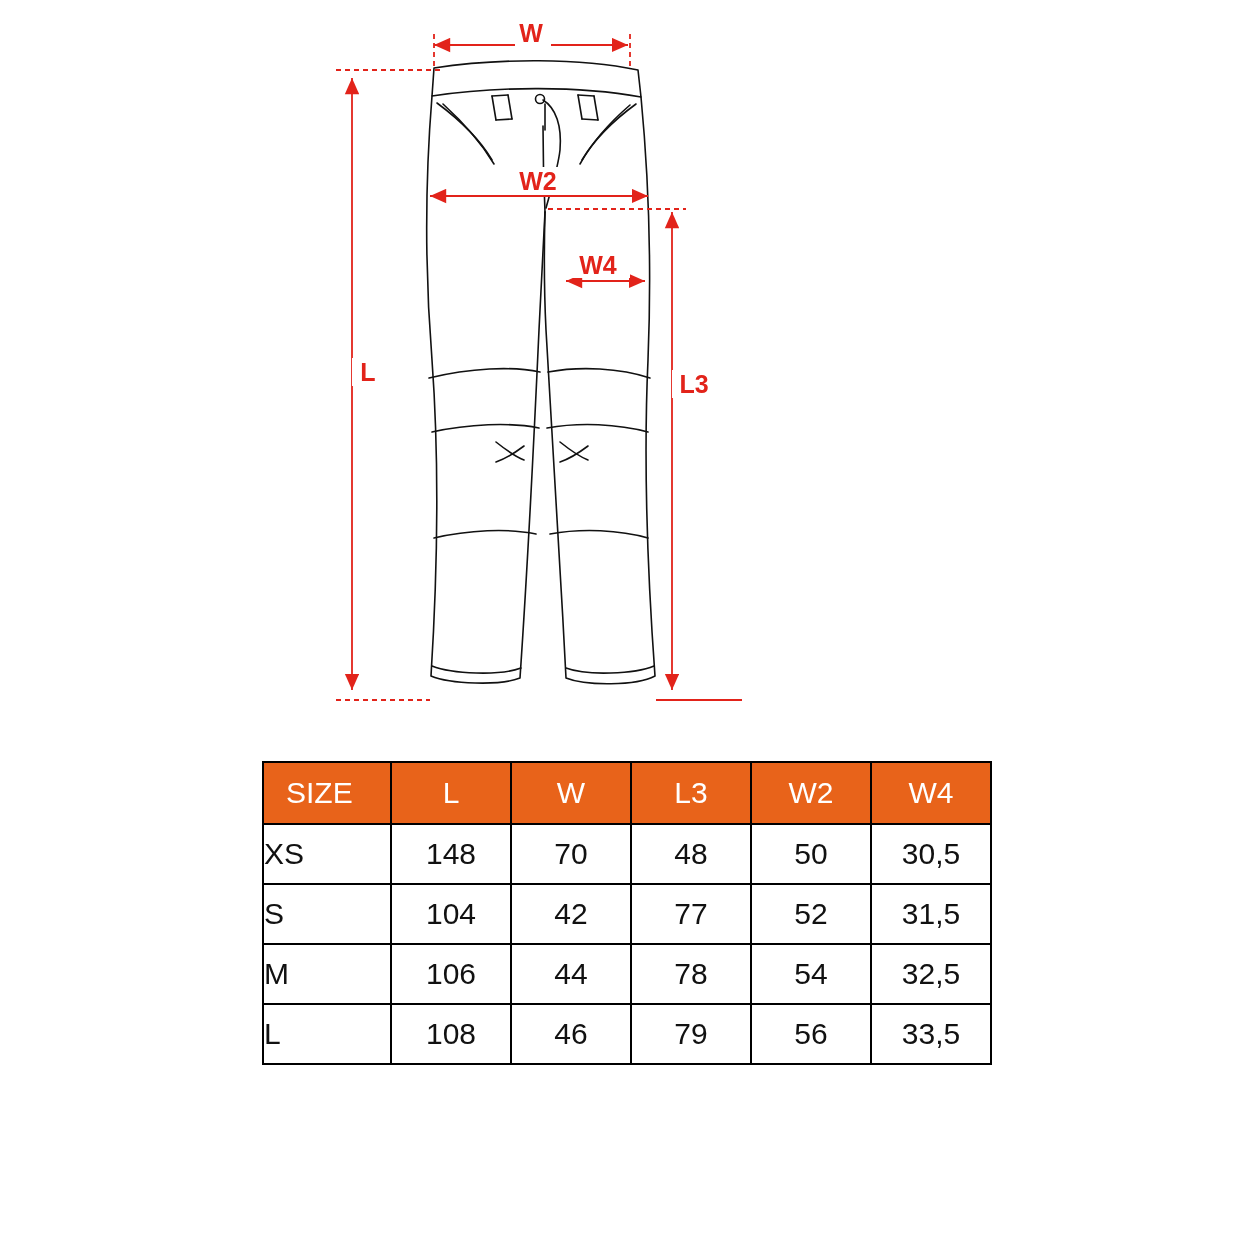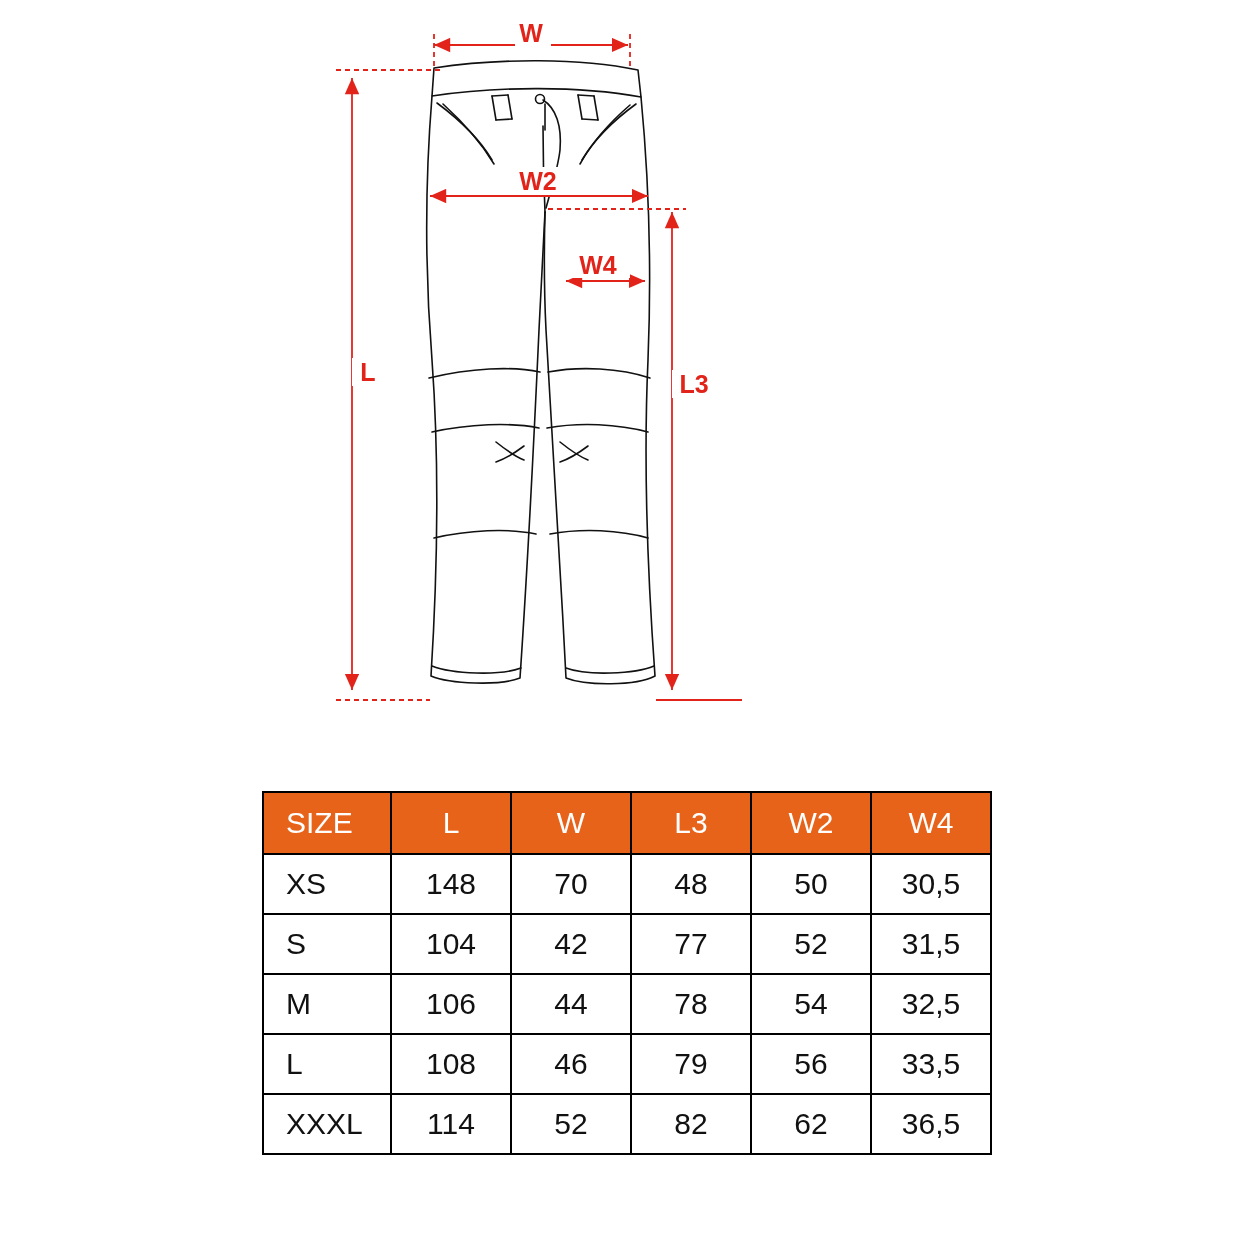--- a/index.html
+++ b/index.html
@@ -26,21 +26,21 @@
   }
   .dim-label {
     fill: #e2231a;
     font-family: "Liberation Sans", sans-serif;
     font-size: 25px;
     font-weight: bold;
   }
   #size-table-wrap {
     position: absolute;
     left: 262px;
-    top: 791px;
+    top: 761px;
     width: 726px;
   }
   table.size-table {
     border-collapse: collapse;
     width: 726px;
     table-layout: fixed;
   }
   table.size-table th,
   table.size-table td {
     border: 2px solid #000000;
@@ -59,21 +59,20 @@
     font-weight: normal;
     height: 60px;
     border-color: #000000;
   }
   table.size-table thead th.size-head {
     text-align: left;
     padding-left: 22px;
   }
   table.size-table td.size-cell {
     text-align: left;
-    padding-left: 22px;
   }
   col.c-size { width: 128px; }
   col.c-val  { width: 120px; }
 </style>
 </head>
 <body>
 
 <div id="diagram-area">
   <svg id="diagram-svg" width="1250" height="740" viewBox="0 0 1250 740" xmlns="http://www.w3.org/2000/svg">
     <defs>
@@ -218,23 +217,15 @@
         <td>32,5</td>
       </tr>
       <tr>
         <td class="size-cell">L</td>
         <td>108</td>
         <td>46</td>
         <td>79</td>
         <td>56</td>
         <td>33,5</td>
       </tr>
-      <tr>
-        <td class="size-cell">XXXL</td>
-        <td>114</td>
-        <td>52</td>
-        <td>82</td>
-        <td>62</td>
-        <td>36,5</td>
-      </tr>
     </tbody>
   </table>
 </div>
 
 </body></html>

